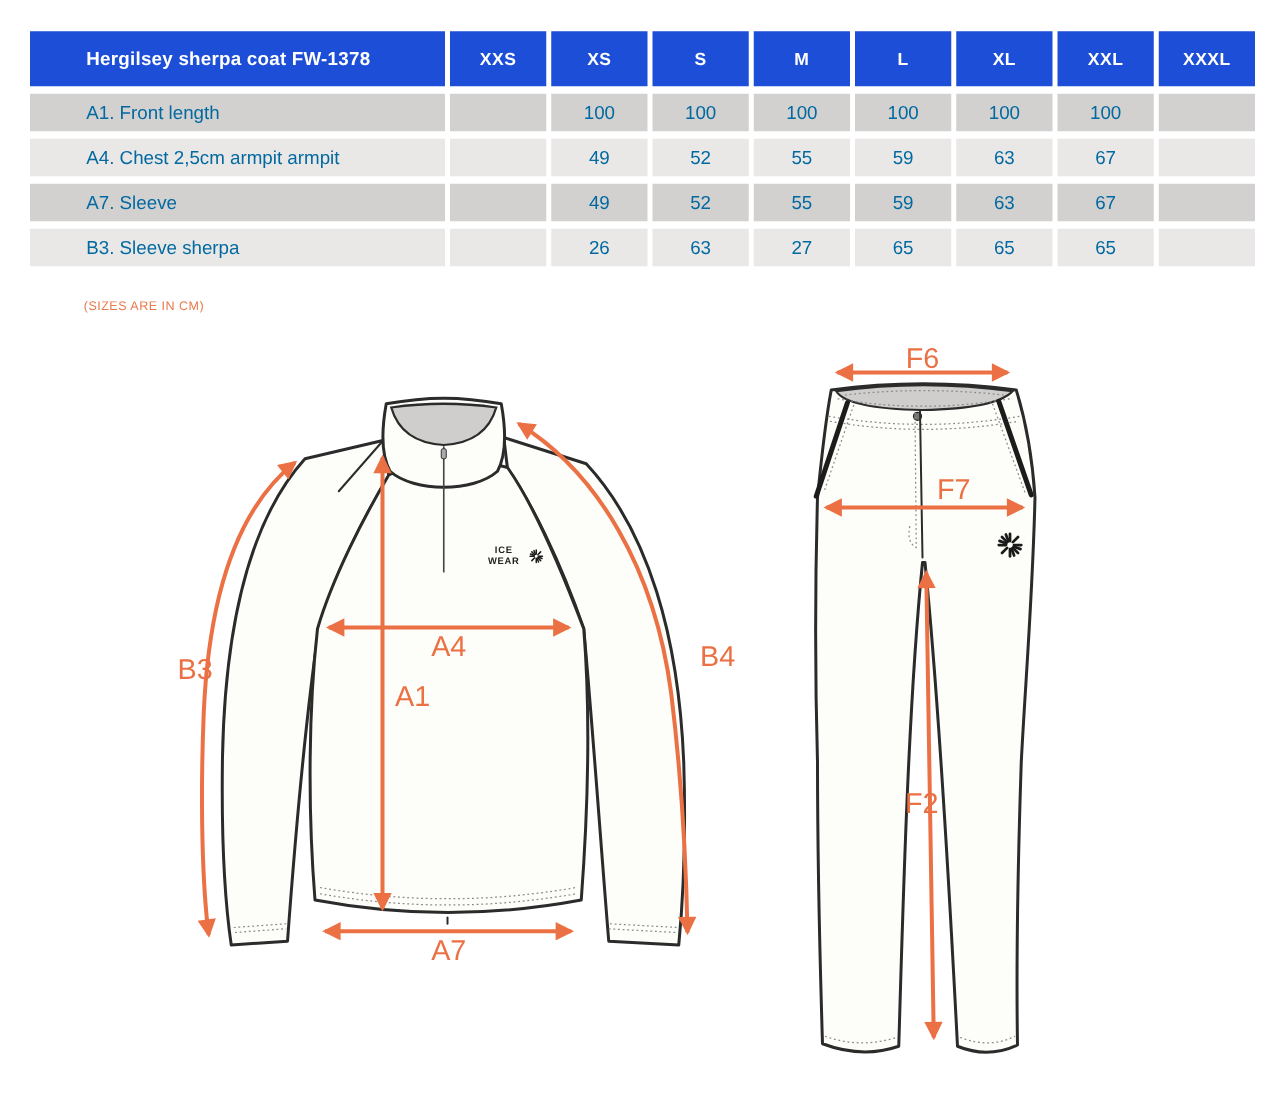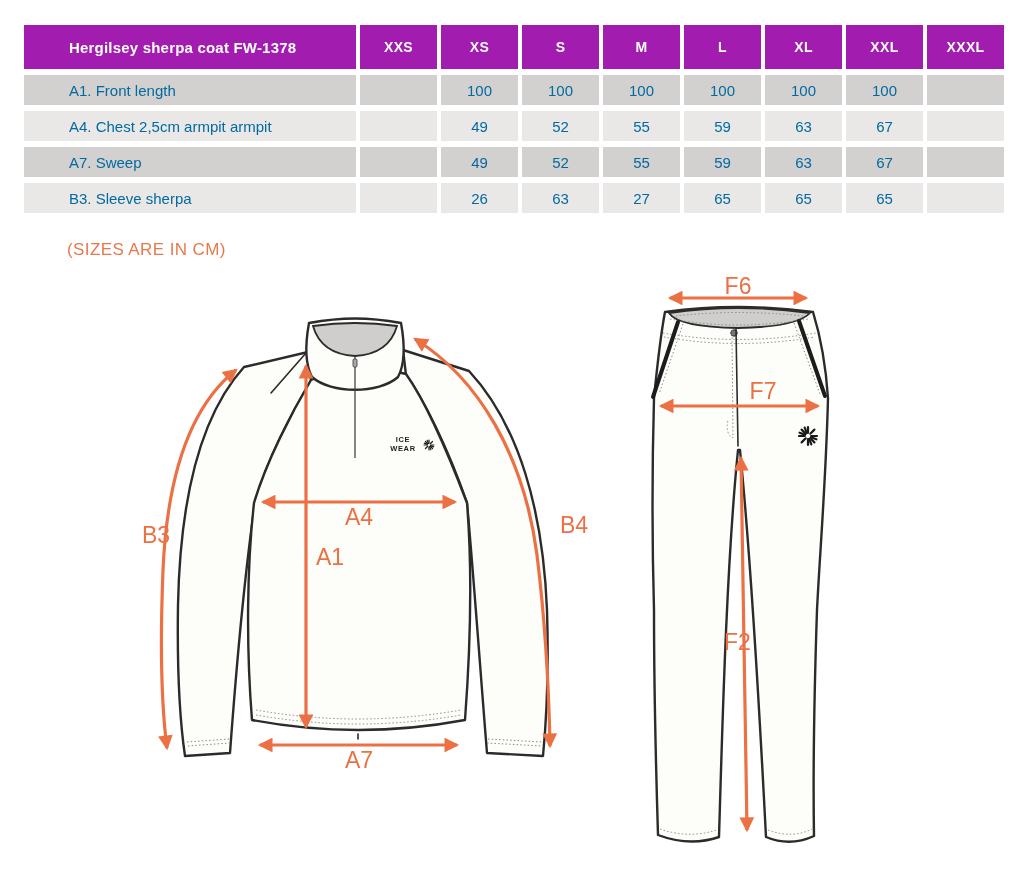--- a/index.html
+++ b/index.html
@@ -7,28 +7,28 @@
           font-family:"Liberation Sans",sans-serif;overflow:hidden;}
 
   
   .size-table{position:absolute;left:24px;top:25px;display:grid;
               grid-template-columns:332px repeat(8,77px);
               column-gap:4px;row-gap:6px;}
   .trow{display:contents;}
   .cell{display:flex;align-items:center;justify-content:center;
         font-size:15px;color:#0369a1;height:30px;}
   .cell.label{justify-content:flex-start;padding-left:45px;box-sizing:border-box;}
-  .trow.head .cell{background:#a21caf;color:#ffffff;font-weight:bold;
+  .trow.head .cell{background:#1d4ed8;color:#ffffff;font-weight:bold;
                    height:44px;font-size:14px;letter-spacing:.4px;}
   .trow.head .cell.label{font-size:15px;letter-spacing:.2px;}
   .trow.dark .cell{background:#D2D1CF;}
   .trow.light .cell{background:#E9E8E6;}
 
   
-  .note{position:absolute;left:67px;top:240px;font-size:17px;color:#E8794C;
+  .note{position:absolute;left:67px;top:240px;font-size:10px;color:#E8794C;
         letter-spacing:.4px;}
 
   
   .coat-svg{position:absolute;left:140px;top:290px;width:480px;height:520px;}
   .pants-svg{position:absolute;left:630px;top:270px;width:400px;height:615px;}
 
   .garment{fill:#FDFDF9;stroke:#2b2b2b;stroke-width:2.4;stroke-linejoin:round;}
   .seam{fill:none;stroke:#2b2b2b;stroke-width:1.6;stroke-linecap:round;}
   .grayfill{fill:#CFCECC;stroke:#2b2b2b;stroke-width:1.8;}
   .stitch{fill:none;stroke:#8a8a8a;stroke-width:1;stroke-dasharray:1.5 2.2;}
@@ -75,21 +75,21 @@
       <div class="cell">49</div>
       <div class="cell">52</div>
       <div class="cell">55</div>
       <div class="cell">59</div>
       <div class="cell">63</div>
       <div class="cell">67</div>
       <div class="cell"></div>
     </div>
 
     <div class="trow dark">
-      <div class="cell label">A7. Sweep</div>
+      <div class="cell label">A7. Sleeve</div>
       <div class="cell"></div>
       <div class="cell">49</div>
       <div class="cell">52</div>
       <div class="cell">55</div>
       <div class="cell">59</div>
       <div class="cell">63</div>
       <div class="cell">67</div>
       <div class="cell"></div>
     </div>
 

